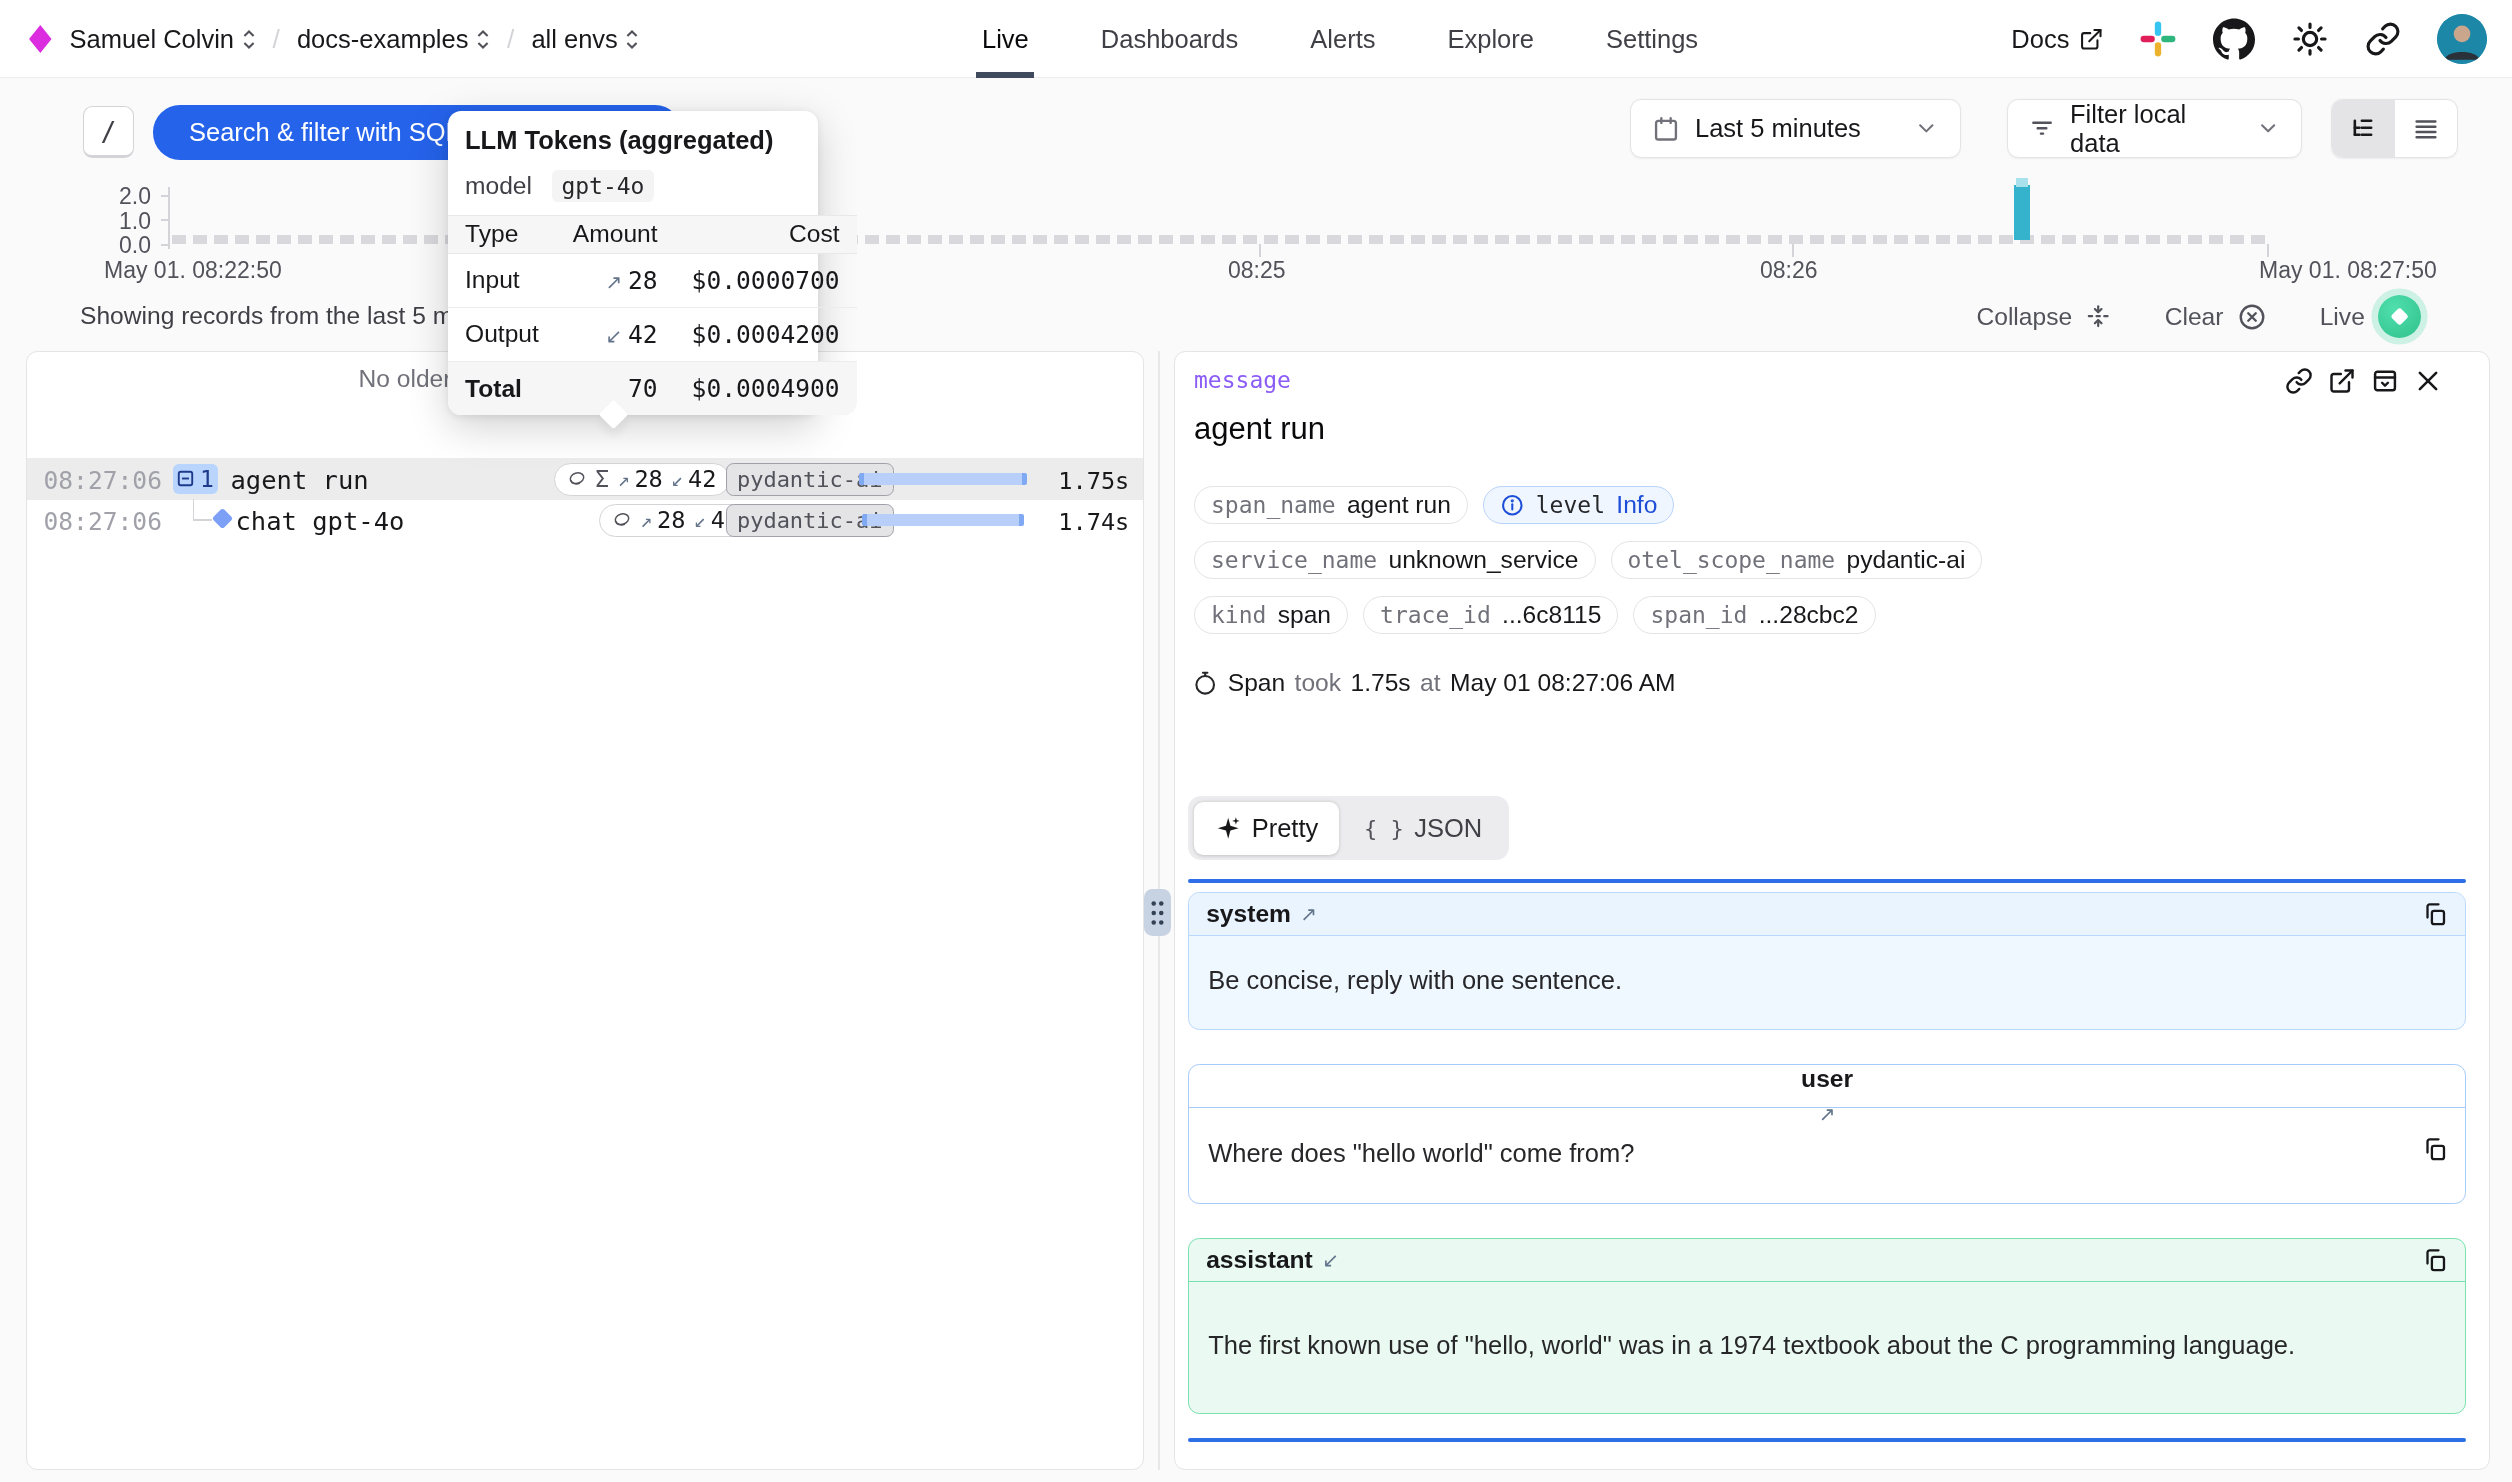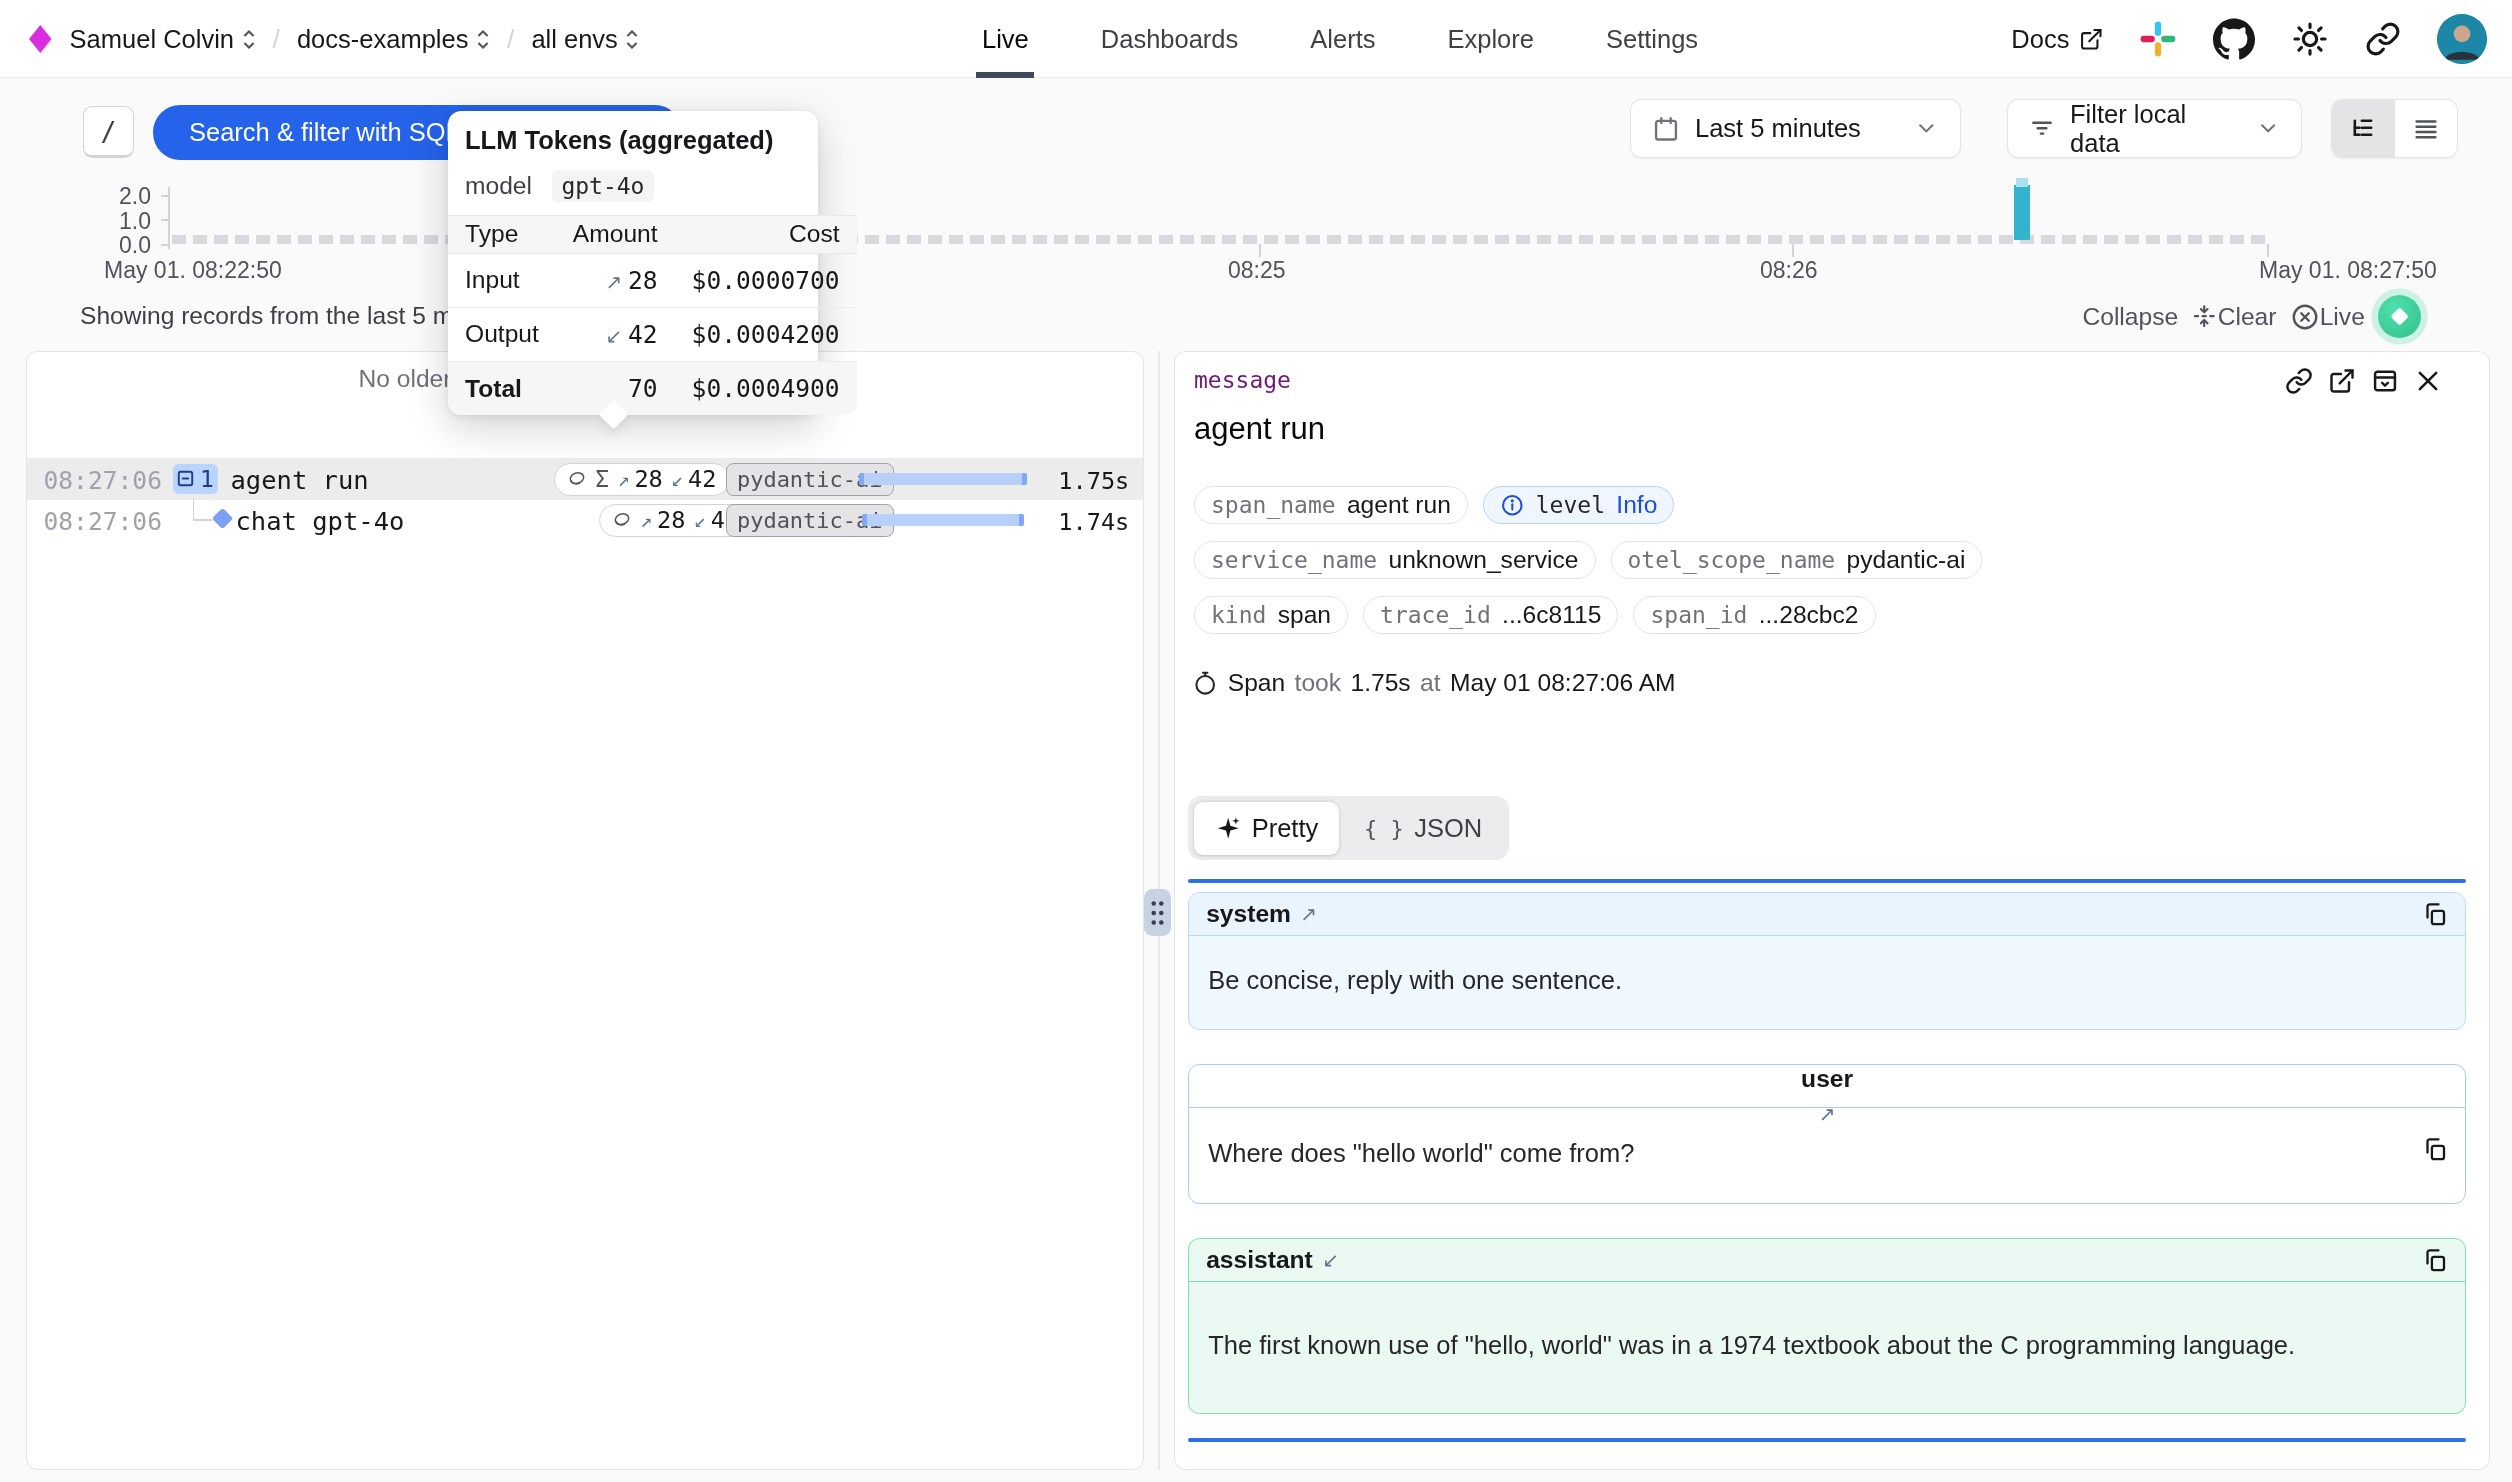--- a/index.html
+++ b/index.html
@@ -36,21 +36,21 @@
   .ytickmark { position: absolute; width: 9.4px; height: 1.9px; background: #d4d4d8; left: 161px; }
   .baseline { position: absolute; left: 172px; top: 235px; width: 2097px; height: 8.5px;
     background: repeating-linear-gradient(90deg, #d9d9dd 0 14px, transparent 14px 21px); }
   .xtickmark { position: absolute; top: 244px; width: 1.9px; height: 13.2px; background: #d4d4d8; }
   .xlabel { position: absolute; top: 257px; font-size: 23px; color: #52525b; }
   .chart-bar { position: absolute; left: 2014px; top: 185px; width: 16px; height: 55px; background: #35b3cc; }
   .chart-bar .tip { position: absolute; left: 1.9px; top: -6.6px; width: 12.3px; height: 8.5px; background: #a9e2ec; }
 
   
   .showing { position: absolute; left: 80px; top: 302px; font-size: 24.6px; color: #3f3f46; }
-  .status-actions { position: absolute; right: 91px; top: 295px; display: flex; align-items: center; }
+  .status-actions { position: absolute; right: 91px; top: 295px; display: flex; align-items: center; gap: 53px; }
   .status-act { display: flex; align-items: center; gap: 13.2px; font-size: 24.6px; color: #52525b; cursor: pointer; }
   .live-dot { width: 43px; height: 43px; border-radius: 50%; background: radial-gradient(circle at 38% 32%, #4fe0ae, #2fc08b); box-shadow: 0 0 0 6.6px rgba(52,211,153,.22); position: relative; }
   .live-dot::after { content: ""; position: absolute; left: 15px; top: 15px; width: 13.2px; height: 13.2px; background: #fff; border-radius: 2.8px; transform: rotate(45deg); }
 
   
   .panel { position: absolute; background: #fff; border: 1.9px solid #e4e4e7; border-radius: 11.3px; }
   .left-panel { left: 25.5px; top: 351px; width: 1118px; height: 1119px; }
   .right-panel { left: 1174px; top: 351px; width: 1316px; height: 1119px; }
   .resizer-track { position: absolute; left: 1158px; top: 351px; width: 1.9px; height: 1119px; background: #e8e8ea; }
   .grip { position: absolute; left: 1144px; top: 889px; width: 27px; height: 47px; background: #c7d3e2; border-radius: 8.5px; display: flex; align-items: center; justify-content: center; cursor: col-resize; z-index: 20; }
@@ -83,21 +83,21 @@
   .tt-table { width: 100%; border-collapse: collapse; font-size: 24.6px; }
   .tt-table th { background: #f6f6f7; font-weight: normal; border-top: 1.9px solid #e8e8ea; border-bottom: 1.9px solid #e8e8ea; height: 38px; padding: 0 17px; }
   .tt-table td { height: 54px; padding: 0 17px; border-bottom: 1.9px solid #ececee; }
   .tt-table .r { text-align: right; }
   .tt-table tr.total td { background: #f6f6f7; border-bottom: none; }
   .tt-table tr.total td:first-child { font-weight: bold; border-bottom-left-radius: 13.2px; }
   .tt-table tr.total td:last-child { border-bottom-right-radius: 13.2px; }
   .tt-dir { color: #64748b; font-size: 20px; margin-right: 5.7px; }
 
   
-  .d-kind { position: absolute; left: 19px; top: 15px; font-size: 23px; color: #701a75; }
+  .d-kind { position: absolute; left: 19px; top: 15px; font-size: 23px; color: #8b5cf6; }
   .d-icons { position: absolute; right: 47px; top: 15px; display: flex; gap: 15px; color: #18181b; }
   .d-icons > span { cursor: pointer; }
   .d-title { position: absolute; left: 19px; top: 59px; font-size: 31px; color: #09090b; }
   .brow { position: absolute; left: 19px; display: flex; gap: 15px; }
   .bpill { height: 38px; display: inline-flex; align-items: center; gap: 11.3px; border: 1.9px solid #e4e4e7; border-radius: 19px; padding: 0 16px; background: #fff; }
   .bpill .k { font-family: "DejaVu Sans Mono", monospace; font-size: 23px; color: #71717a; }
   .bpill .v { font-size: 24.6px; color: #18181b; }
   .bpill.info { background: #eff6ff; border-color: #b9d3fb; }
   .bpill.info .k { color: #27272a; }
   .bpill.info .v { color: #1d4ed8; font-weight: 500; }

